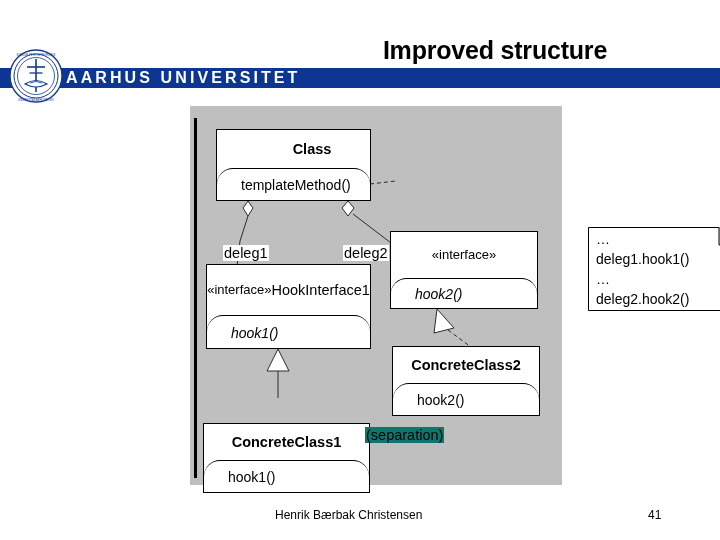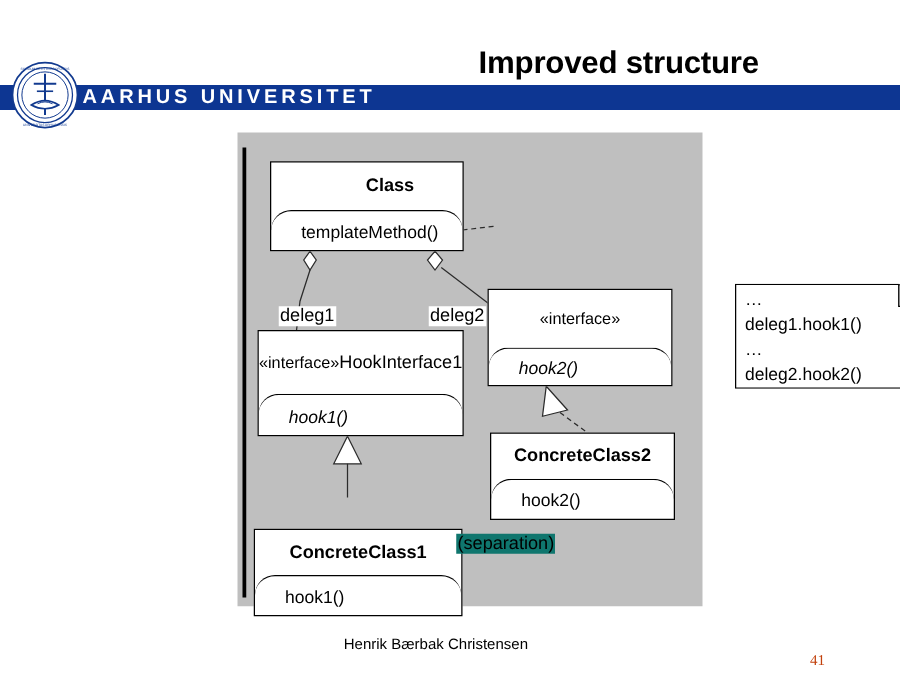--- a/index.html
+++ b/index.html
@@ -166,24 +166,23 @@
   #footer-author {
     position: absolute;
     left: 275px;
     top: 508px;
     font-size: 12px;
     color: #000000;
   }
   #footer-page {
     position: absolute;
     left: 648px;
-    top: 521px;
+    top: 508px;
     font-size: 12px;
-    color: #c2410c;
-    font-family: Liberation Serif, serif;
+    color: #000000;
   }
 </style>
 </head>
 <body>
 
 <div id="brand-band"></div>
 
 <div id="au-logo">
   <svg width="56" height="56" viewBox="0 0 56 56">
     <circle cx="28" cy="28" r="26" fill="#ffffff" stroke="#123a8f" stroke-width="1.4"></circle>

